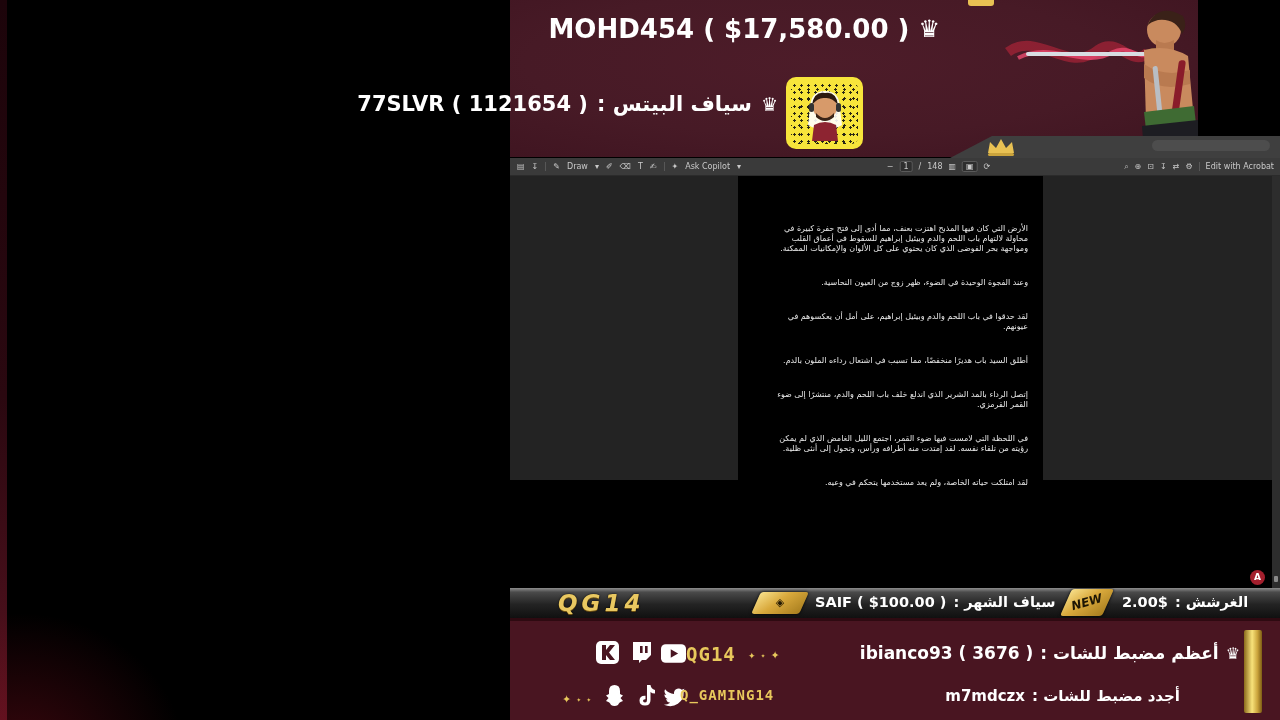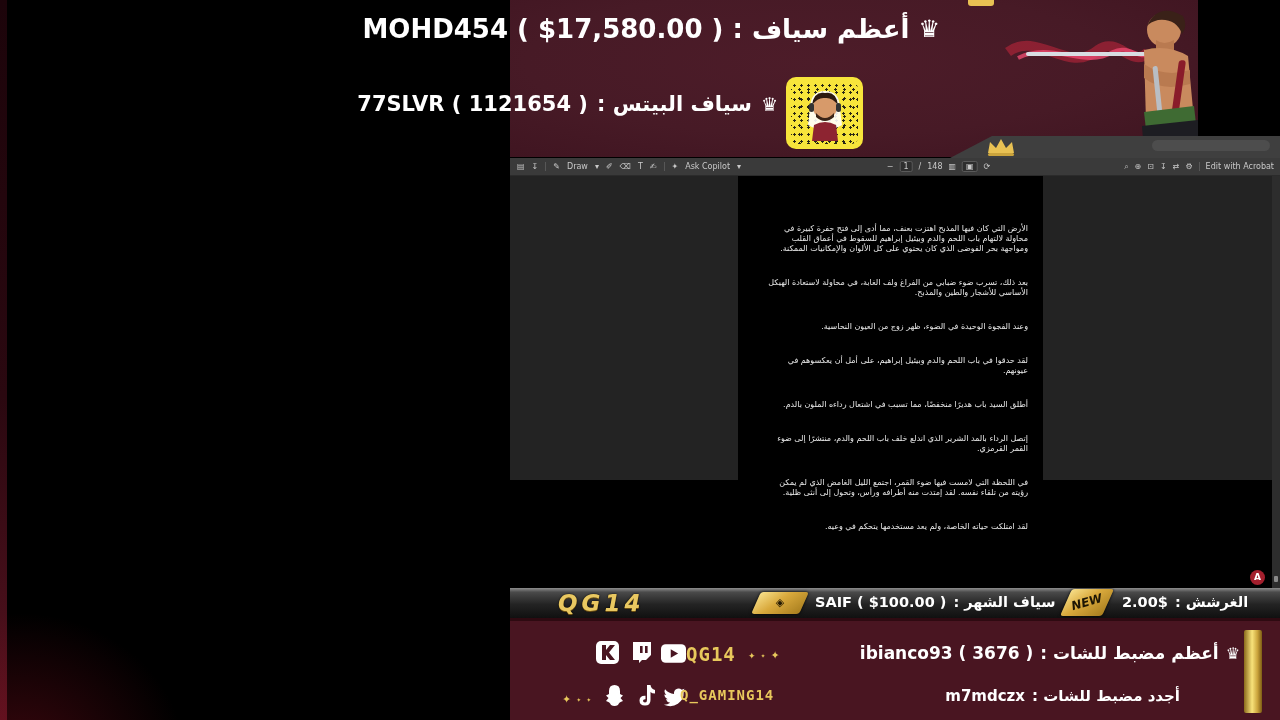--- a/index.html
+++ b/index.html
@@ -109,21 +109,20 @@
         <path d="M146 64 Q166 78 192 70 L192 84 Q164 92 146 78 Z" fill="#b97a50"></path>
         <rect x="176" y="60" width="7" height="72" rx="3" fill="#8a1c2a" transform="rotate(8 180 96)"></rect>
         <rect x="158" y="66" width="5" height="70" rx="2" fill="#b9bec4" transform="rotate(-6 160 100)"></rect>
         <rect x="154" y="128" width="10" height="14" rx="3" fill="#23160c"></rect>
         <path d="M146 112 L196 106 L198 124 L148 130 Z" fill="#3f6b33"></path>
         <path d="M144 126 L200 120 L200 152 L146 152 Z" fill="#1d1d22"></path>
       </svg>
 
       <div class="abs banner-line" id="banner-line1">
         <span>MOHD454 ( $17,580.00 )</span>
-        <span dir="rtl">أعظم سياف :</span>
         <span class="crown-glyph" style="font-size:24px">♛</span>
       </div>
 
       <div class="abs banner-line" id="banner-line2">
         <span>77SLVR ( 1121654 )</span>
         <span dir="rtl">سياف البيتس :</span>
         <span class="crown-glyph" style="font-size:19px">♛</span>
       </div>
 
       <div class="abs" id="snapcode">
@@ -184,21 +183,20 @@
         <span class="tb-item">⇄</span>
         <span class="tb-item">⚙</span>
         <span class="tb-sep"></span>
         <span class="tb-item tb-btn-label">Edit with Acrobat</span>
       </div>
     </div>
 
     <div class="abs" id="viewer">
       <div class="abs" id="pdf-page">
         <p>الأرض التي كان فيها المذبح اهتزت بعنف، مما أدى إلى فتح حفرة كبيرة في محاولة لالتهام باب اللحم والدم وبيئيل إبراهيم للسقوط في أعماق القلب ومواجهة بحر الفوضى الذي كان يحتوي على كل الألوان والإمكانيات الممكنة.</p>
-        <p>بعد ذلك، تسرب ضوء ضبابي من الفراغ ولف الغابة، في محاولة لاستعادة الهيكل الأساسي للأشجار والطين والمذبح.</p>
         <p>وعند الفجوة الوحيدة في الضوء، ظهر زوج من العيون النحاسية.</p>
         <p>لقد حدقوا في باب اللحم والدم وبيئيل إبراهيم، على أمل أن يعكسوهم في عيونهم.</p>
         <p>أطلق السيد باب هديرًا منخفضًا، مما تسبب في اشتعال رداءه الملون بالدم.</p>
         <p>إتصل الرداء بالمد الشرير الذي اندلع خلف باب اللحم والدم، منتشرًا إلى ضوء القمر القرمزي.</p>
         <p>في اللحظة التي لامست فيها ضوء القمر، اجتمع الليل الغامض الذي لم يمكن رؤيته من تلقاء نفسه. لقد إمتدت منه أطرافه ورأس، وتحول إلى أنثى ظلية.</p>
         <p>لقد امتلكت حياته الخاصة، ولم يعد مستخدمها يتحكم في وعيه.</p>
       </div>
       <div class="abs" id="pdf-page2"></div>
       <div class="abs" id="viewer-scrollbar">
         <span class="scroll-mark" style="top:400px"></span>

